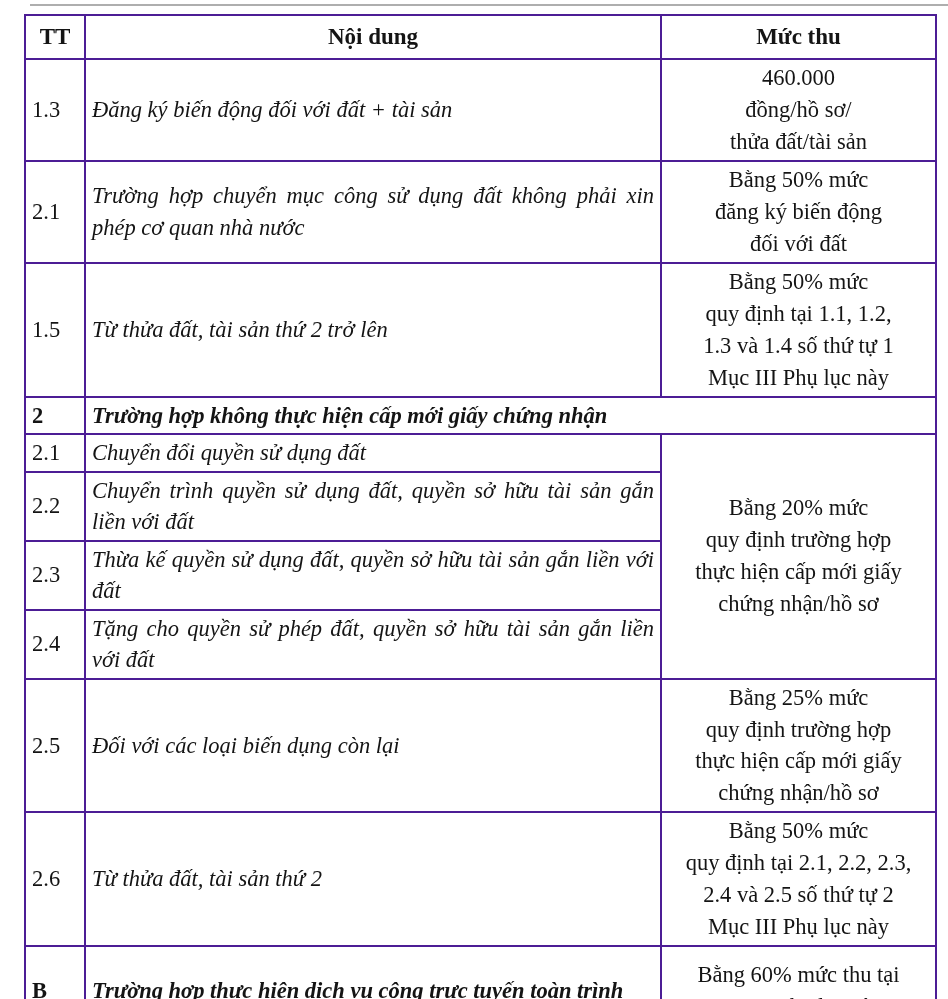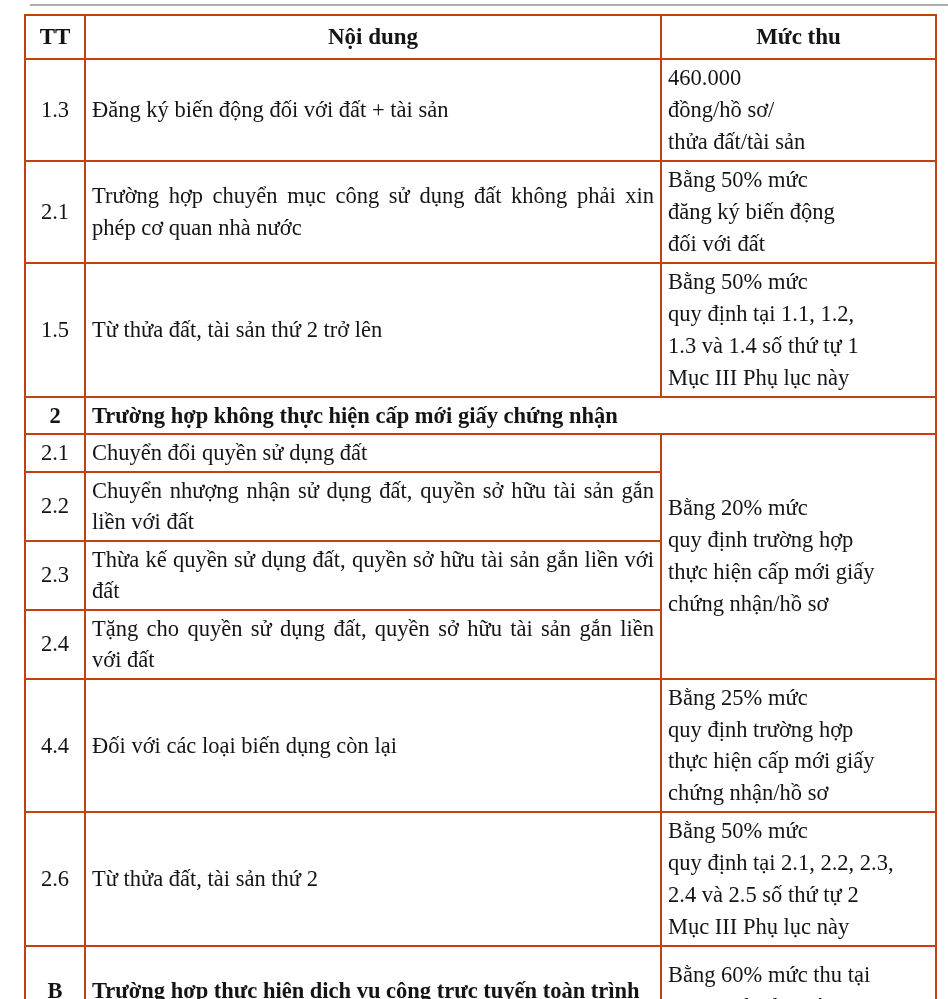--- a/index.html
+++ b/index.html
@@ -31,39 +31,41 @@
     width: 911px;
     border-collapse: collapse;
     table-layout: fixed;
     font-size: 22.5px;
     line-height: 1.4;
   }
   .fee-table col.c-tt   { width: 60px; }
   .fee-table col.c-noi  { width: 576px; }
   .fee-table col.c-muc  { width: 275px; }
   .fee-table th, .fee-table td {
-    border: 2px solid #c2410c;
+    border: 2px solid #4c1d95;
     vertical-align: middle;
     padding: 2px 6px;
   }
   .fee-table th {
     font-weight: bold;
     text-align: center;
     font-size: 23px;
     padding: 5px 6px;
   }
   .col-tt {
-    text-align: center;
+    text-align: left;
     padding: 2px 2px;
   }
   .col-content {
     text-align: justify;
     padding: 4px 12px 4px 13px;
+    font-style: italic;
   }
   .col-fee {
+    text-align: center;
     white-space: pre-line;
     padding: 3px 8px;
     line-height: 1.42;
   }
   tr.section-row td {
     font-weight: bold;
   }
   tr.row-b .col-tt,
   tr.row-b .col-content {
     font-weight: bold;
@@ -136,32 +138,32 @@
     <tr class="h-21">
       <td class="col-tt">2.1</td>
       <td class="col-content">Chuyển đổi quyền sử dụng đất</td>
       <td class="col-fee" rowspan="4">Bằng 20% mức
 quy định trường hợp
 thực hiện cấp mới giấy
 chứng nhận/hồ sơ</td>
     </tr>
     <tr class="h-22">
       <td class="col-tt">2.2</td>
-      <td class="col-content">Chuyển nhượng nhận sử dụng đất, quyền sở hữu tài sản gắn liền với đất</td>
+      <td class="col-content">Chuyển trình quyền sử dụng đất, quyền sở hữu tài sản gắn liền với đất</td>
     </tr>
     <tr class="h-23">
       <td class="col-tt">2.3</td>
       <td class="col-content">Thừa kế quyền sử dụng đất, quyền sở hữu tài sản gắn liền với đất</td>
     </tr>
     <tr class="h-24">
       <td class="col-tt">2.4</td>
-      <td class="col-content">Tặng cho quyền sử dụng đất, quyền sở hữu tài sản gắn liền với đất</td>
+      <td class="col-content">Tặng cho quyền sử phép đất, quyền sở hữu tài sản gắn liền với đất</td>
     </tr>
     <tr class="h-25">
-      <td class="col-tt">4.4</td>
+      <td class="col-tt">2.5</td>
       <td class="col-content">Đối với các loại biến dụng còn lại</td>
       <td class="col-fee">Bằng 25% mức
 quy định trường hợp
 thực hiện cấp mới giấy
 chứng nhận/hồ sơ</td>
     </tr>
     <tr class="h-26">
       <td class="col-tt">2.6</td>
       <td class="col-content">Từ thửa đất, tài sản thứ 2</td>
       <td class="col-fee">Bằng 50% mức

